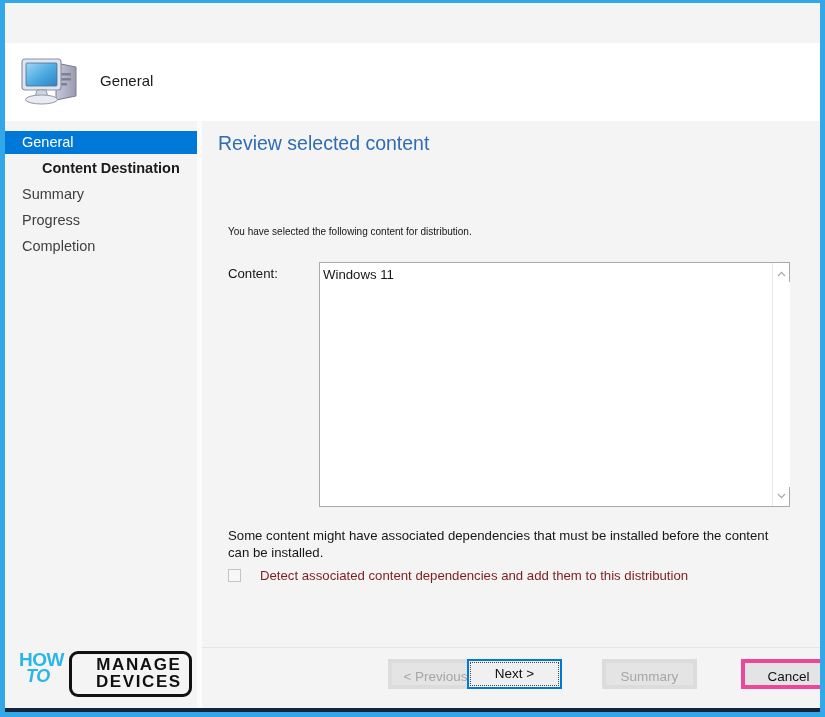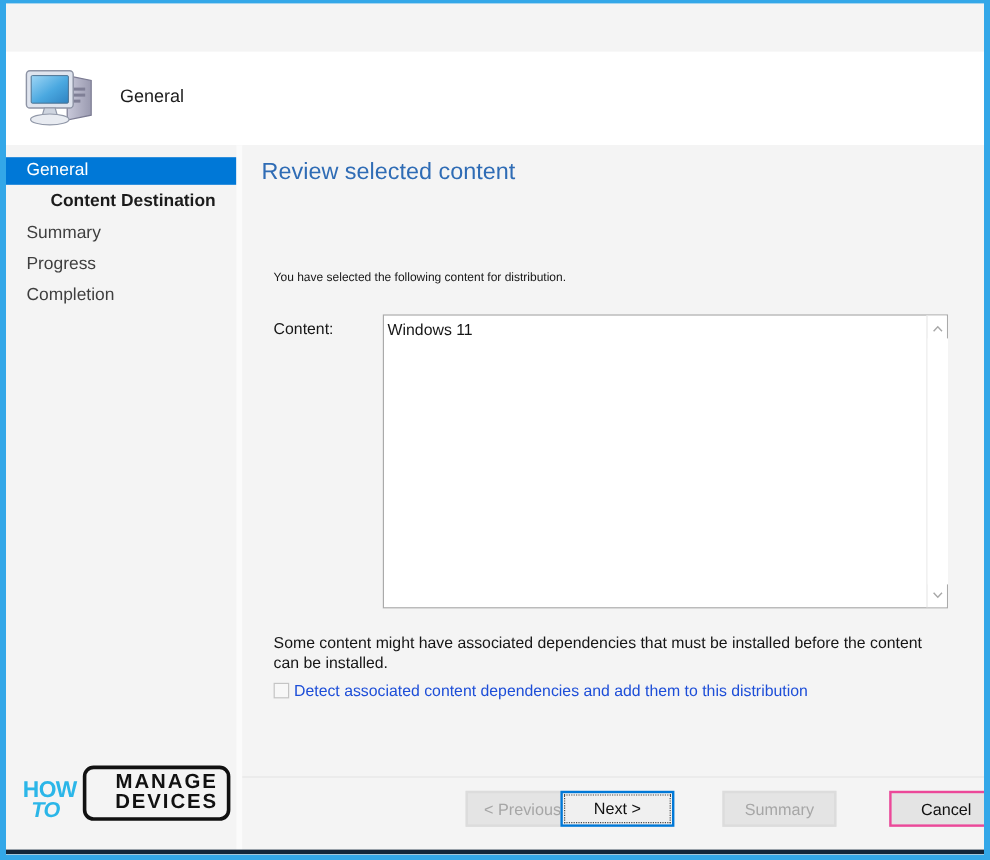--- a/index.html
+++ b/index.html
@@ -252,23 +252,23 @@
   }
   .checkbox-box {
     width: 13px;
     height: 13px;
     border: 1px solid #c4c4c4;
     background: #f7f7f7;
     box-sizing: border-box;
     flex: 0 0 auto;
   }
   .checkbox-label {
-    margin-left: 4px;
+    margin-left: 19px;
     font-size: 13.2px;
-    color: #1d4ed8;
+    color: #7f1d1d;
     white-space: nowrap;
   }
 
   
   .footer-sep {
     position: absolute;
     left: 197px;
     right: 0;
     top: 526px;
     height: 1px;
@@ -281,21 +281,21 @@
     bottom: 0;
     height: 72px;
   }
   .btn {
     position: absolute;
     top: 19px;
     height: 30px;
     font-family: "Liberation Sans", sans-serif;
     font-size: 13.5px;
     background: #e4e4e4;
-    border: 2px solid #ec4899;
+    border: 4px solid #ec4899;
     color: #111111;
     box-sizing: border-box;
     cursor: default;
     padding: 0;
     text-align: center;
     line-height: 28px;
   }
   .btn.disabled {
     color: #a6a6a6;
     background: #e4e4e4;
@@ -314,23 +314,23 @@
   }
   #btn-previous { left: 383px; width: 95px; }
   #btn-next     { left: 462px; width: 95px; }
   #btn-summary  { left: 597px; width: 95px; }
   #btn-cancel   { left: 704px; width: 95px; margin-left: 32px; }
 
   
   .watermark {
     position: absolute;
     left: 14px;
-    bottom: 28px;
-    display: flex;
-    align-items: flex-end;
+    bottom: 15px;
+    display: flex;
+    align-items: flex-start;
     height: 46px;
     margin-top: 16px;
   }
   .wm-howto {
     display: flex;
     flex-direction: column;
     align-items: flex-start;
     font-weight: 700;
     color: #2BB6E8;
     line-height: 0.92;

